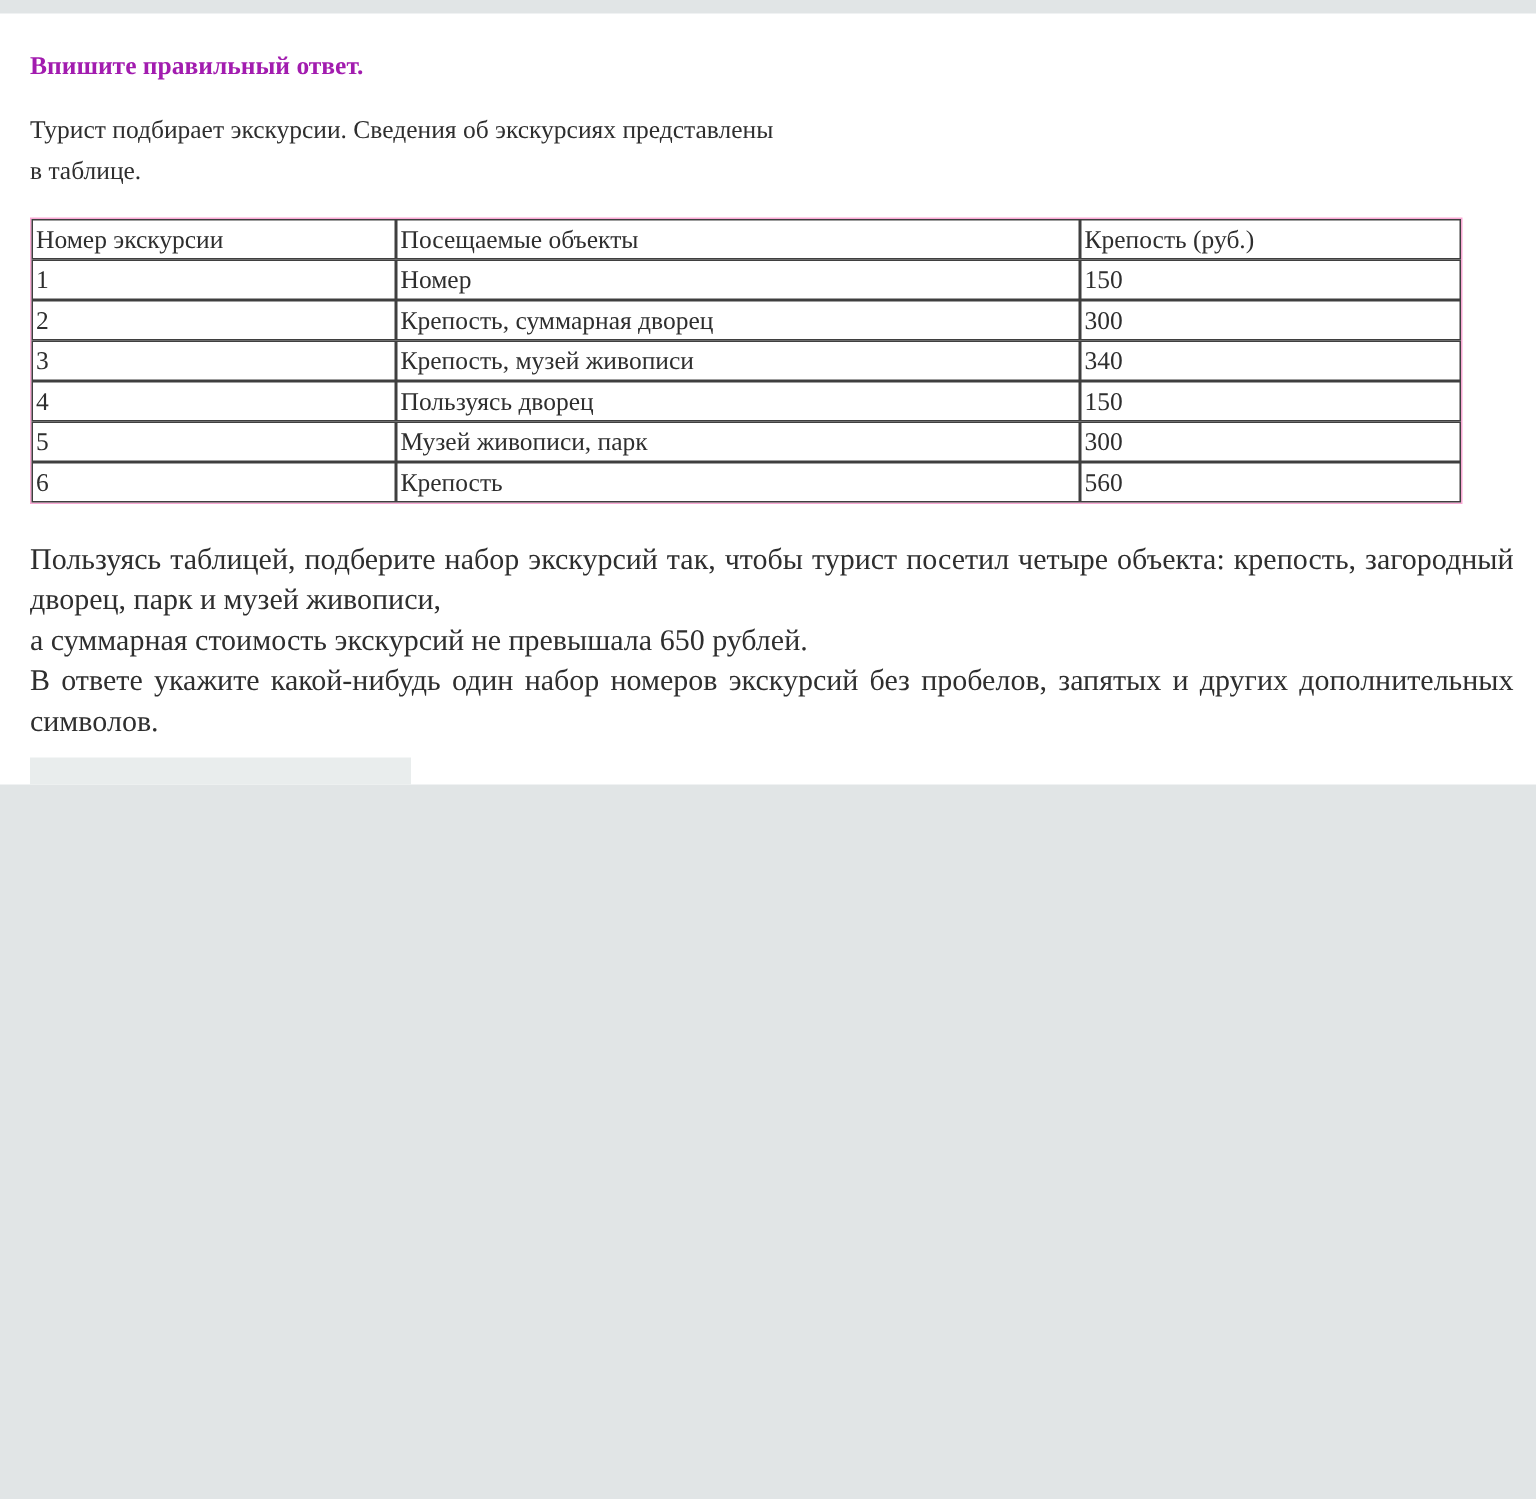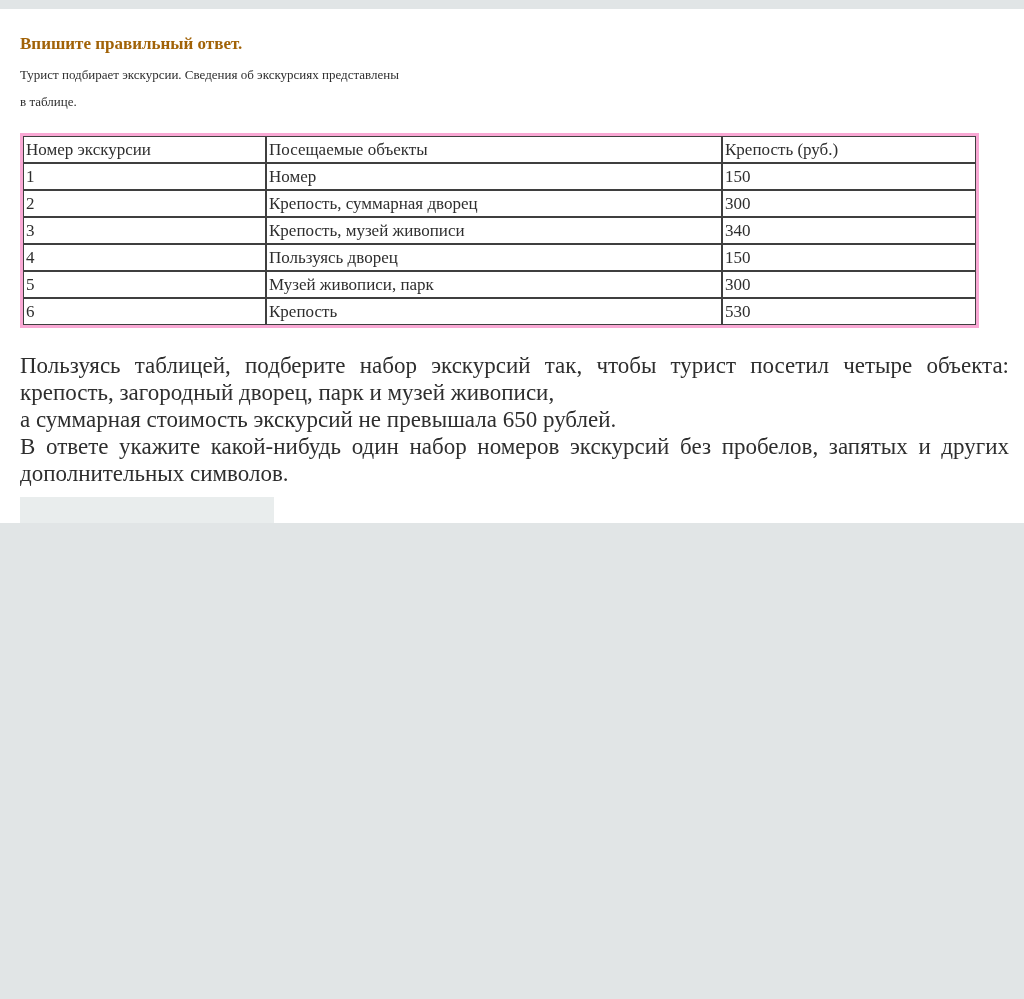--- a/index.html
+++ b/index.html
@@ -17,53 +17,53 @@
     width: 1024px;
     height: 514px;
     background: #ffffff;
     padding: 21px 15px 0 20px;
     overflow: hidden;
   }
   .heading {
     font-weight: bold;
     font-size: 17px;
     line-height: 27px;
-    color: #a16207;
+    color: #a21caf;
   }
   .intro {
-    margin-top: 4px;
-    font-size: 13px;
+    margin-top: 16px;
+    font-size: 17px;
     line-height: 27px;
     white-space: pre-line;
   }
   table.excursions {
     margin-top: 18px;
     width: 953px;
     table-layout: fixed;
     border-collapse: separate;
     border-spacing: 0;
-    border: 3px solid #f9a8d4;
+    border: 1px solid #f9a8d4;
   }
   table.excursions col.c1 { width: 243px; }
   table.excursions col.c2 { width: 456px; }
   table.excursions col.c3 { width: 254px; }
   table.excursions th, table.excursions td {
     border: 1px solid #3f3f3f;
     font-weight: normal;
     text-align: left;
     font-size: 17px;
     line-height: 23px;
     padding: 1px 2px;
     overflow: hidden;
     white-space: nowrap;
   }
   .question {
     margin-top: 24px;
     width: 989px;
-    font-size: 23px;
+    font-size: 20px;
     line-height: 27px;
     text-align: justify;
     white-space: pre-line;
   }
   .answer-input {
     display: block;
     margin-top: 10px;
     width: 254px;
     height: 28px;
     background: #e9eded;
@@ -119,21 +119,21 @@
           <td>150</td>
         </tr>
         <tr>
           <td>5</td>
           <td>Музей живописи, парк</td>
           <td>300</td>
         </tr>
         <tr>
           <td>6</td>
           <td>Крепость</td>
-          <td>530</td>
+          <td>560</td>
         </tr>
       </tbody>
     </table>
 
     <div class="question">Пользуясь таблицей, подберите набор экскурсий так, чтобы турист посетил четыре объекта: крепость, загородный дворец, парк и музей живописи,
 а суммарная стоимость экскурсий не превышала 650 рублей.
 В ответе укажите какой-нибудь один набор номеров экскурсий без пробелов, запятых и других дополнительных символов.</div>
 
     <input type="text" class="answer-input" placeholder="" style="">
 

